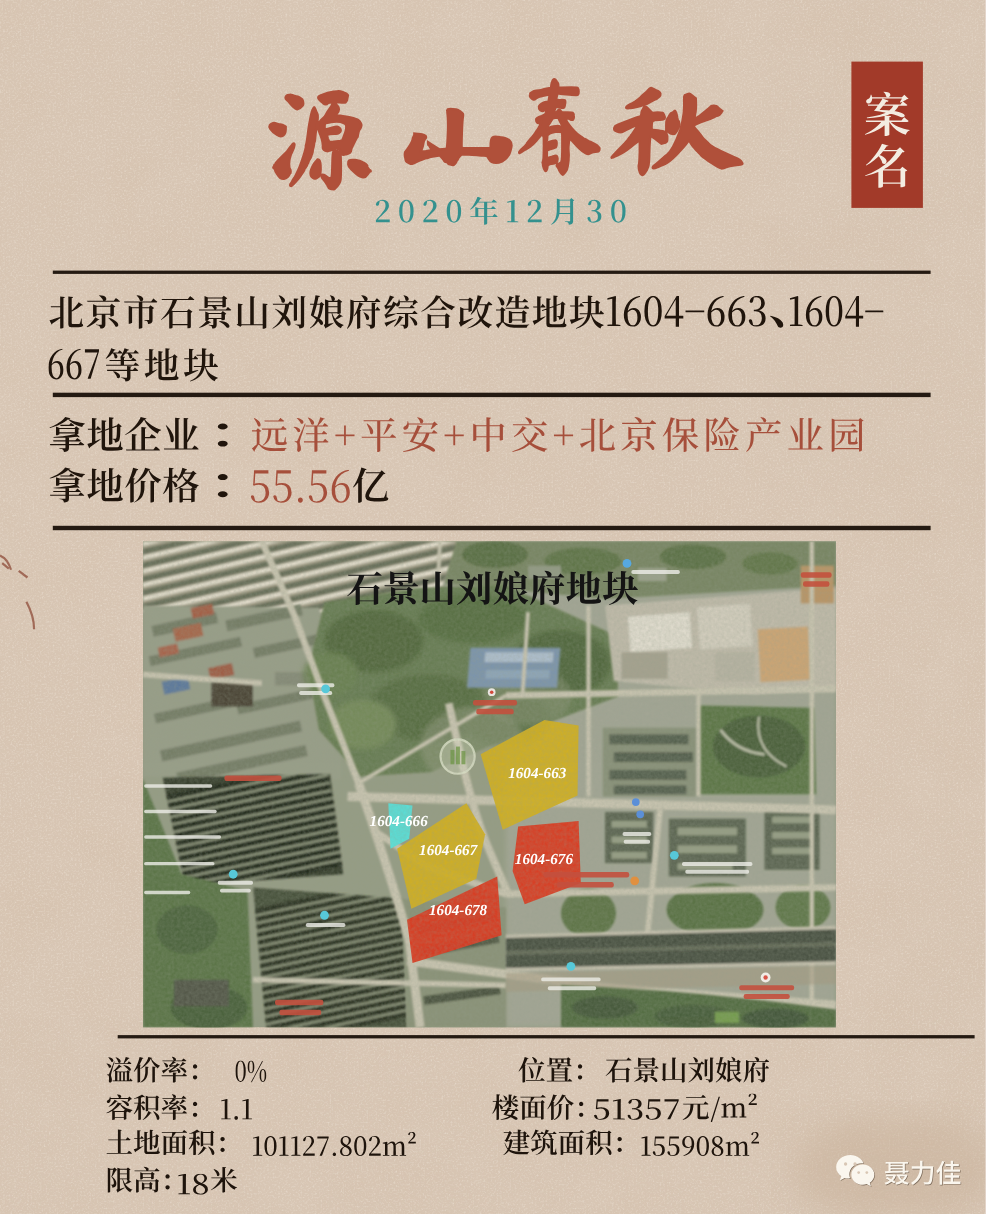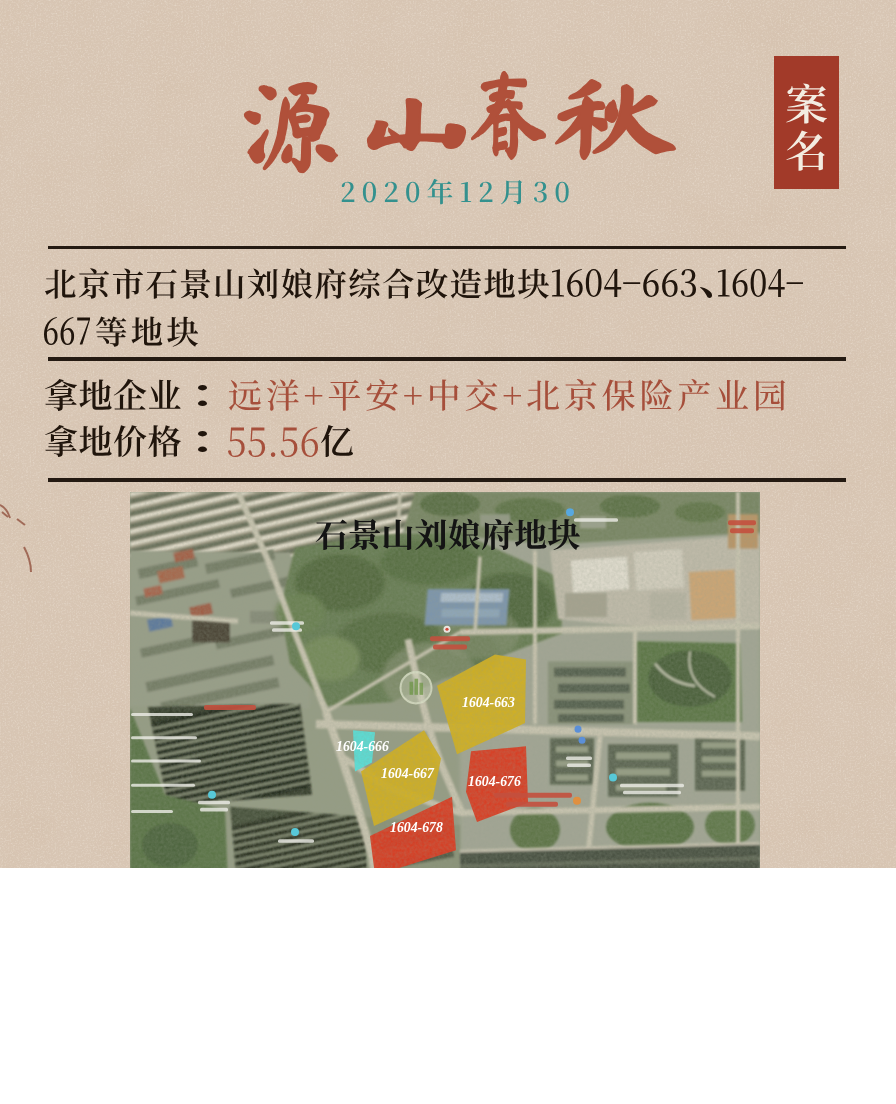--- a/index.html
+++ b/index.html
@@ -1,14 +1,14 @@
 <!DOCTYPE html>
 <html><head><meta charset="utf-8"><title>p</title><style>
 html,body{margin:0;padding:0}
-.page{position:relative;width:896px;height:868px;background:#d8c6b4;overflow:hidden;font-family:"Liberation Sans",sans-serif}
+.page{position:relative;width:896px;height:1104px;background:#d8c6b4;overflow:hidden;font-family:"Liberation Sans",sans-serif}
 .abs{position:absolute}
 </style></head><body>
 <div class="page">
 
 <svg class="abs" style="left:0;top:0" width="896" height="1104" viewBox="0 0 896 1104">
 <defs>
 <filter id="spk" x="0" y="0" width="100%" height="100%">
           <feTurbulence type="fractalNoise" baseFrequency="0.6" numOctaves="2" seed="11" result="n"></feTurbulence>
           <feColorMatrix in="n" type="matrix" values="0 0 0 0 0.97  0 0 0 0 0.93  0 0 0 0 0.86  0.95 0.95 0 0 -0.9"></feColorMatrix>
         </filter>

